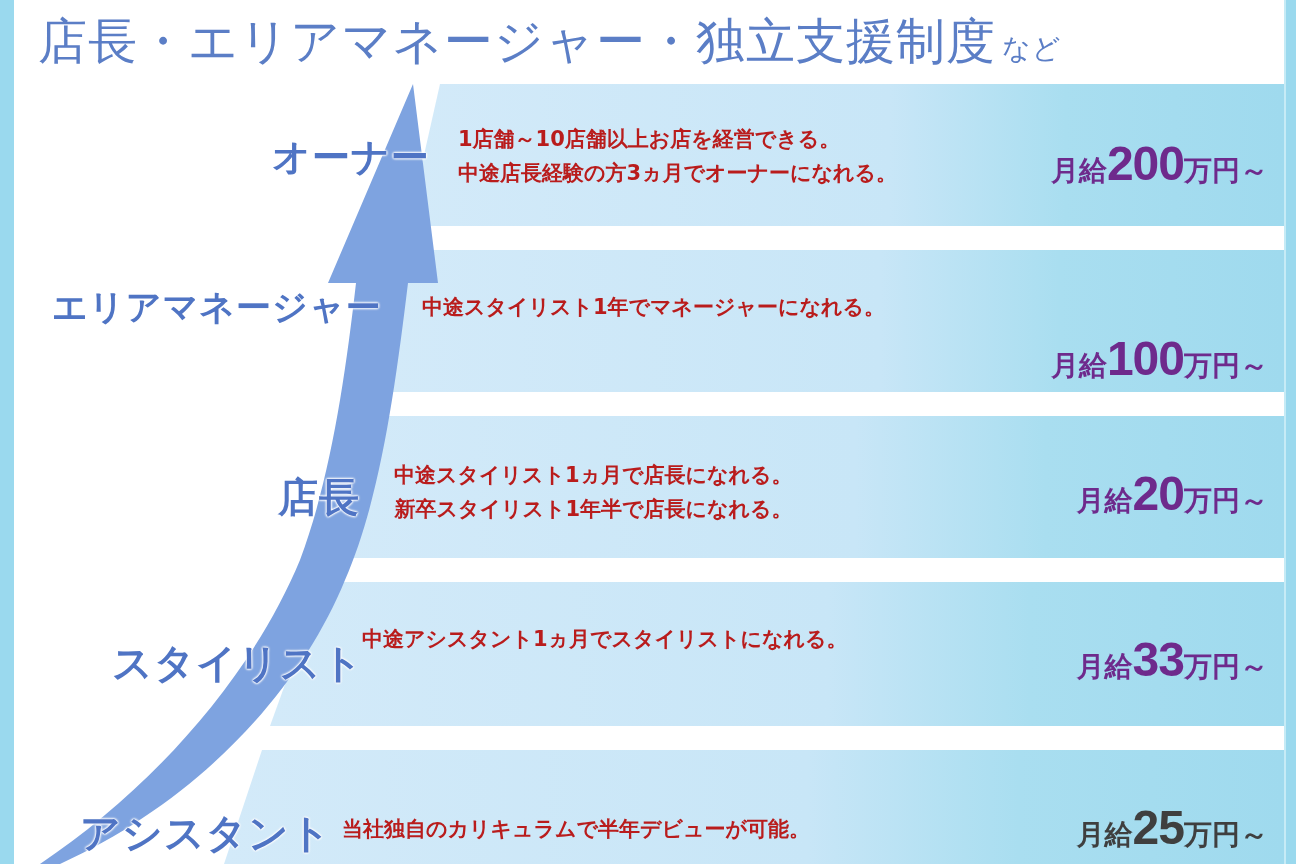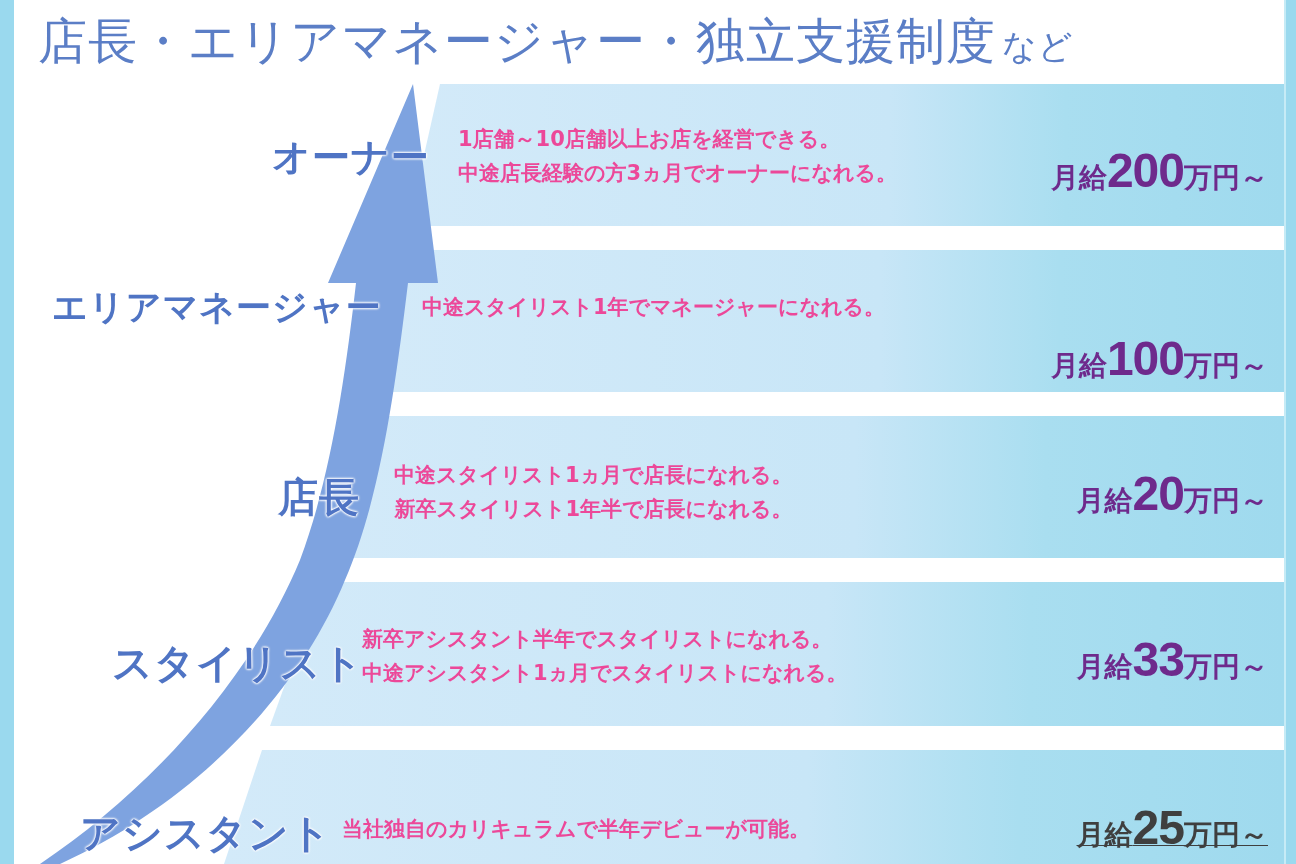--- a/index.html
+++ b/index.html
@@ -8,29 +8,29 @@
     background:#ffffff;
     font-family:"DejaVu Sans", "Liberation Sans", sans-serif;
   }
   .border-left { position:absolute; left:0; top:0; width:14px; height:864px; background:#9ad9ee; }
   .border-right { position:absolute; right:0; top:0; width:12px; height:864px; background:#9ad9ee; border-left:2px solid #c6ebf6; box-sizing:border-box; }
   .title {
     position:absolute; left:38px; top:6px; height:72px; line-height:72px;
     font-family:"DejaVu Serif", "Liberation Serif", serif;
     color:#5b7ec6; font-size:49px; letter-spacing:1px; white-space:nowrap;
   }
-  .title .suffix { font-size:34px; margin-left:6px; }
+  .title .suffix { font-size:28px; margin-left:6px; }
   svg.bg { position:absolute; left:0; top:0; }
   .rank {
     position:absolute; color:#4f74c4; font-weight:bold; white-space:nowrap;
     text-shadow: 0 0 3px #fff, 0 0 3px #fff, 0 0 2px #fff, 0 0 2px #fff;
     letter-spacing:1px;
   }
   .desc {
-    position:absolute; color:#ec4899; font-weight:bold; font-size:21px;
+    position:absolute; color:#b91c1c; font-weight:bold; font-size:21px;
     line-height:34px; white-space:nowrap;
   }
   .salary {
     position:absolute; color:#6e2a8c; font-weight:bold; white-space:nowrap;
     text-align:right; right:28px;
   }
   .salary .s-pre, .salary .s-post { font-size:28px; }
   .salary .s-num { font-size:48px; font-family:"Liberation Sans", "DejaVu Sans", sans-serif; letter-spacing:-1px; }
   .salary.grey { color:#3f3f3f; }
 </style>
@@ -79,21 +79,21 @@
            L 408,283
            C 395,390 380,500 345,580
            C 300,690 200,800 60,864 Z" fill="#7ea3e0"></path>
 </svg>
 
 <div class="rank" style="left:272px; top:132px; font-size:38px;">オーナー</div>
 <div class="desc" style="left:458px; top:122px;">
   <div>1店舗～10店舗以上お店を経営できる。</div>
   <div>中途店長経験の方3ヵ月でオーナーになれる。</div>
 </div>
-<div class="salary" style="top:143px;">
+<div class="salary" style="top:136px;">
   <span class="s-pre">月給</span><span class="s-num">200</span><span class="s-post">万円～</span>
 </div>
 
 <div class="rank" style="left:52px; top:284px; font-size:35px;">エリアマネージャー</div>
 <div class="desc" style="left:422px; top:290px;">
   <div>中途スタイリスト1年でマネージャーになれる。</div>
 </div>
 <div class="salary" style="top:298px;margin-top:33px;">
   <span class="s-pre">月給</span><span class="s-num">100</span><span class="s-post">万円～</span>
 </div>
@@ -102,26 +102,25 @@
 <div class="desc" style="left:394px; top:458px;text-align:right;">
   <div>中途スタイリスト1ヵ月で店長になれる。</div>
   <div>新卒スタイリスト1年半で店長になれる。</div>
 </div>
 <div class="salary" style="top:466px;">
   <span class="s-pre">月給</span><span class="s-num">20</span><span class="s-post">万円～</span>
 </div>
 
 <div class="rank" style="left:112px; top:636px; font-size:40px;">スタイリスト</div>
 <div class="desc" style="left:362px; top:622px;">
-  <div>新卒アシスタント半年でスタイリストになれる。</div>
   <div>中途アシスタント1ヵ月でスタイリストになれる。</div>
 </div>
 <div class="salary" style="top:632px;">
   <span class="s-pre">月給</span><span class="s-num">33</span><span class="s-post">万円～</span>
 </div>
 
 <div class="rank" style="left:80px; top:806px; font-size:40px;">アシスタント</div>
 <div class="desc" style="left:342px; top:812px;text-align:right;">
   <div>当社独自のカリキュラムで半年デビューが可能。</div>
 </div>
-<div class="salary grey" style="top:800px;text-decoration:underline;">
+<div class="salary grey" style="top:800px;">
   <span class="s-pre">月給</span><span class="s-num">25</span><span class="s-post">万円～</span>
 </div>
 
 </body></html>

